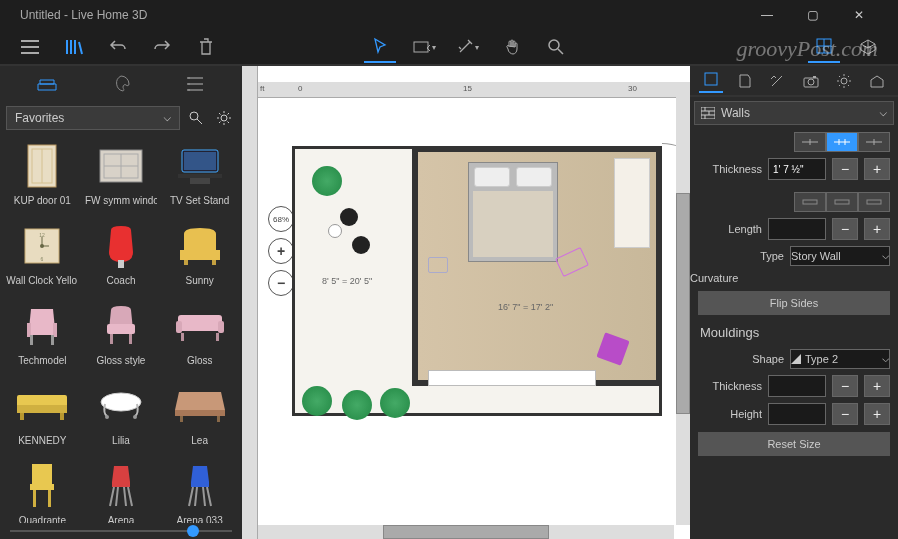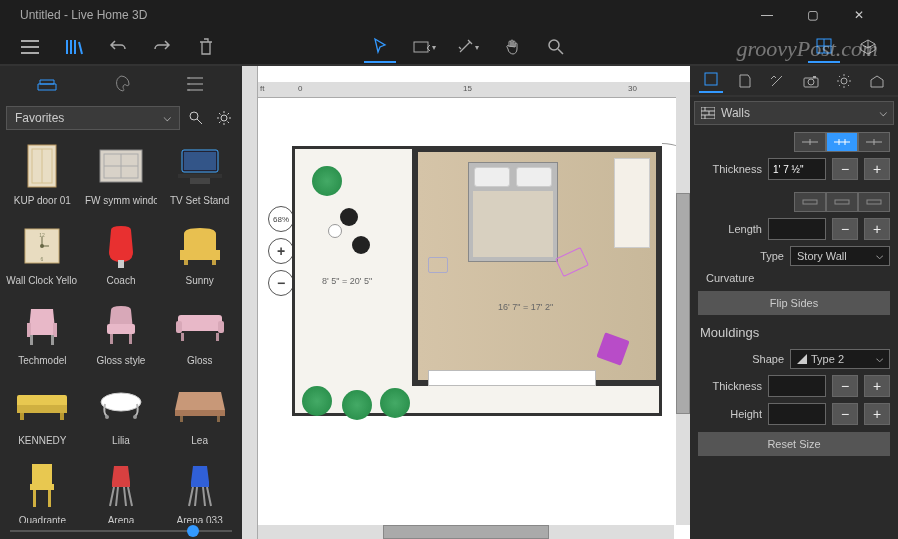--- a/index.html
+++ b/index.html
@@ -59,21 +59,21 @@
 .propinp{width:58px;height:22px;background:#1a1a1a;border:1px solid #666;color:#fff;font-size:10px;padding:2px 4px;display:flex;align-items:center}
 .stepbtn{width:26px;height:22px;background:#555;border:1px solid #666;display:flex;align-items:center;justify-content:center;color:#eee;font-size:14px}
 .segctl{display:flex;gap:0}
 .segbtn{width:32px;height:20px;background:#444;border:1px solid #666;display:flex;align-items:center;justify-content:center}
 .segbtn.active{background:#3399ff}
 .btnwide{background:#555;color:#ccc;text-align:center;padding:6px;margin:4px 8px;font-size:11px}
 .sechdr{font-size:13px;color:#ccc;padding:6px 10px}
 .mouldseg{display:flex;margin-left:auto}
 .mouldbtn{width:26px;height:22px;background:#333;border:1px solid #666;display:flex;align-items:center;justify-content:center}
 .mouldbtn.active{background:#3399ff}
-.dropdown{background:#1a1a1a;border:1px solid #666;padding:3px 6px;font-size:11px;display:flex;align-items:center;gap:4px}
+.dropdown{background:#1a1a1a;border:1px solid #666;padding:3px 0;font-size:11px;display:flex;align-items:center;gap:4px}
 .watermark{position:absolute;top:36px;right:20px;font-size:22px;color:rgba(255,255,255,0.4);font-style:italic;font-family:Georgia,serif;pointer-events:none}
 svg{display:block}
 .furniture-accent{position:absolute;border-radius:2px}
 </style>
 </head>
 <body>
 
 <div class="titlebar">
   <span class="title">Untitled - Live Home 3D</span>
   <div class="winbtns">
@@ -524,21 +524,21 @@
     </div>
 
     <div class="proprow">
       <span class="proplbl">Type</span>
       <div class="dropdown" style="width:100px;justify-content:space-between">
         <span>Story Wall</span>
           <span style="font-size:9px">⌵</span>
       </div>
     </div>
 
-    <div class="proprow" style="justify-content:flex-start;padding-left:16px">
+    <div class="proprow" style="justify-content:flex-start;padding-left:0">
       <span class="proplbl">Curvature</span>
     </div>
     <div class="btnwide">Flip Sides</div>
 
     <div class="sechdr">Mouldings</div>
     <div class="proprow">
       <span class="proplbl">Shape</span>
       <div class="dropdown" style="width:100px;justify-content:space-between">
         <span style="display:flex;gap:4px;align-items:center">
             <svg width="10" height="10">

